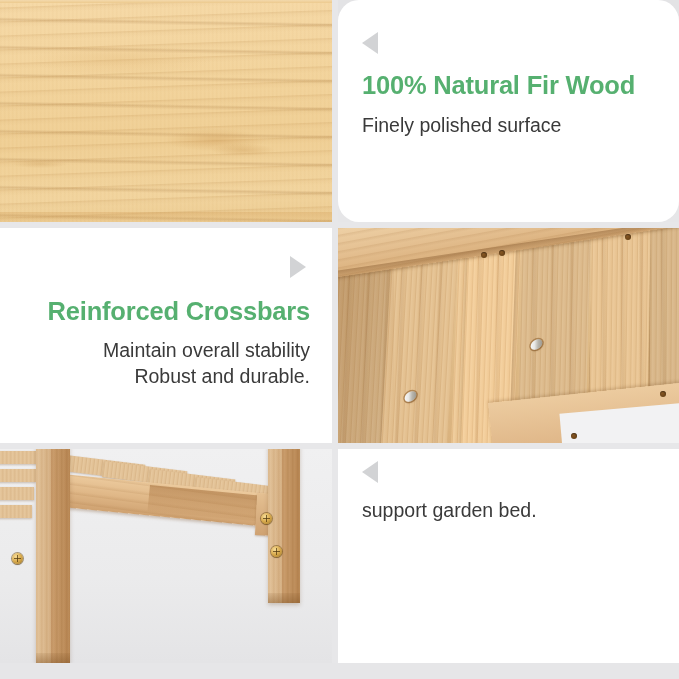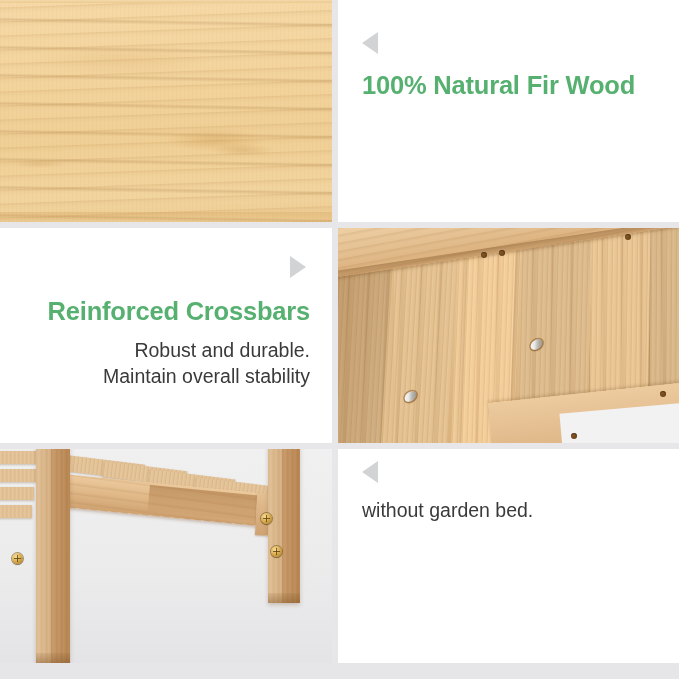--- a/index.html
+++ b/index.html
@@ -98,21 +98,21 @@
     position: absolute; left: 0; right: 0; top: 0; height: 3px;
     background: linear-gradient(180deg, #f3d9ad, #ecc98c);
     opacity: .9;
   }
   #p-wood-board .edge-bottom {
     position: absolute; left: 0; right: 0; bottom: 0; height: 10px;
     background: linear-gradient(180deg, rgba(205,150,78,.28), rgba(230,185,120,.10));
   }
 
   
-  #p-text-fir { left: 338px; top: 0; width: 341px; height: 222px; }
+  #p-text-fir { left: 338px; top: 0; width: 341px; height: 222px; border-radius: 21px; }
   #p-text-fir .inner { position: absolute; left: 24px; top: 32px; }
   #p-text-fir .tri { margin-bottom: 16px; }
   #p-text-fir .heading { margin-bottom: 12px; }
 
   
   #p-text-cross { left: 0; top: 228px; width: 332px; height: 215px; }
   #p-text-cross .inner {
     position: absolute; right: 22px; top: 28px;
     display: flex; flex-direction: column; align-items: flex-end;
   }
@@ -290,29 +290,30 @@
 
   <div class="panel" id="p-wood-board">
     <div class="edge-top"></div>
     <div class="edge-bottom"></div>
   </div>
 
   <div class="panel text-panel" id="p-text-fir">
     <div class="inner">
       <span class="tri tri-left"></span>
       <h2 class="heading align-left">100% Natural Fir Wood</h2>
+      <p class="body-text align-left">Finely polished surface</p>
     </div>
   </div>
 
   <div class="panel text-panel" id="p-text-cross">
     <div class="inner">
       <span class="tri tri-right"></span>
       <h2 class="heading align-right">Reinforced Crossbars</h2>
+      <p class="body-text align-right">Maintain overall stability</p>
       <p class="body-text align-right">Robust and durable.</p>
-      <p class="body-text align-right">Maintain overall stability</p>
     </div>
   </div>
 
   <div class="panel" id="p-planks">
 
     <div class="slat" style="left:-16px; width:74px; transform:rotate(3.2deg); filter:brightness(.93);"></div>
     <div class="slat" style="left:56px; width:66px; transform:rotate(3.2deg); filter:brightness(1.0);"></div>
     <div class="slat-sep" style="left:120px; transform:rotate(3.2deg);"></div>
     <div class="slat" style="left:122px; width:62px; transform:rotate(2.2deg); filter:brightness(1.04);"></div>
     <div class="slat-sep" style="left:183px; transform:rotate(2.2deg);"></div>
@@ -370,21 +371,21 @@
     </div>
 
     <div class="brass-screw" style="left:12px; top:104px;"></div>
     <div class="brass-screw" style="left:261px; top:64px;"></div>
     <div class="brass-screw" style="left:271px; top:97px;"></div>
   </div>
 
   <div class="panel text-panel" id="p-text-strong">
     <div class="inner">
       <span class="tri tri-left"></span>
-      <p class="body-text align-left">without garden bed.</p>
+      <p class="body-text align-left">support garden bed.</p>
     </div>
   </div>
 
   <div class="divider" id="div-h1"></div>
   <div class="divider" id="div-h2"></div>
   <div class="divider" id="div-v"></div>
   <div id="div-bottom"></div>
 
 </div>
 

